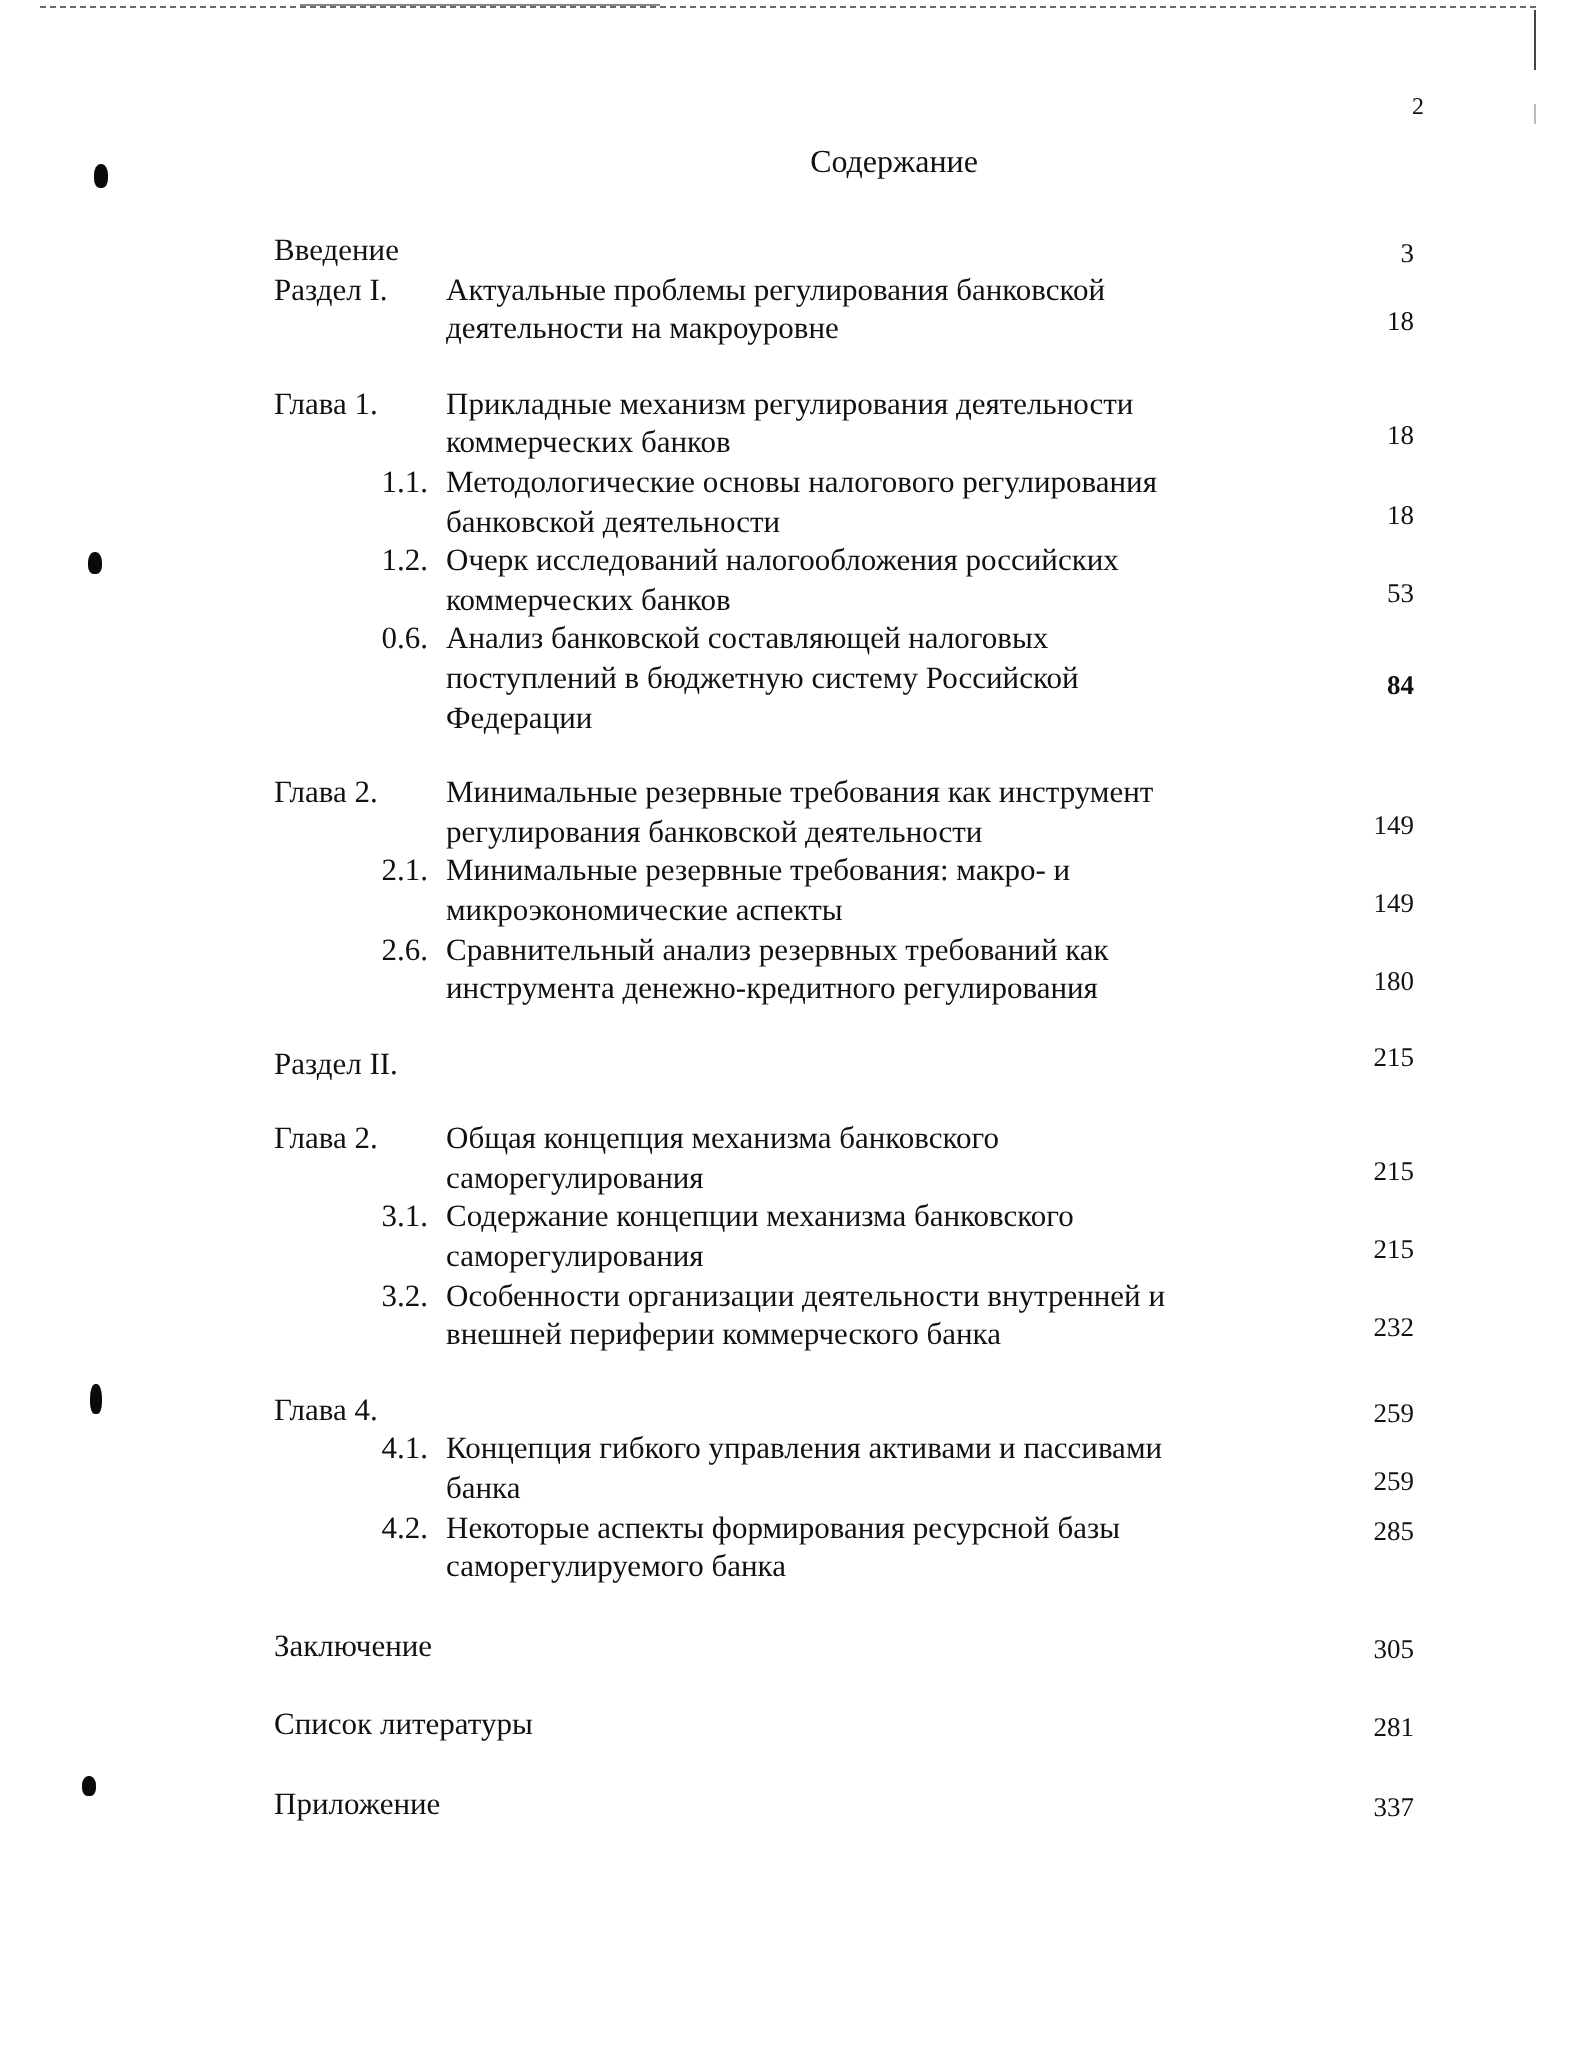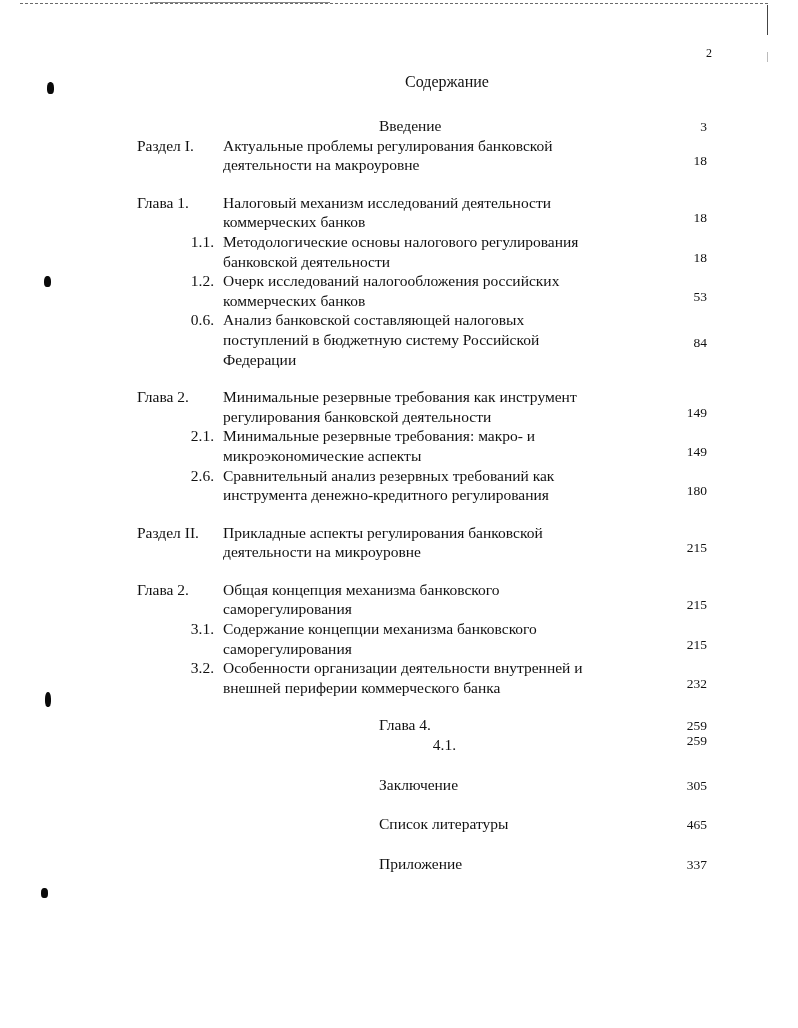--- a/index.html
+++ b/index.html
@@ -61,21 +61,20 @@
       left: 137px;
       top: 116px;
       width: 570px;
       font-size: 15.5px;
       line-height: 19.6px;
     }
     .entry {
       position: relative;
       display: flex;
       align-items: flex-end;
-      justify-content: center;
     }
     .entry .label {
       width: 86px;
       flex: 0 0 86px;
       white-space: nowrap;
       align-self: flex-start;
     }
     .entry .label.sub {
       text-align: right;
       padding-right: 9px;
@@ -126,42 +125,42 @@
     <span class="label">Раздел I.</span>
     <span class="title">Актуальные проблемы регулирования банковской
 деятельности на макроуровне</span>
     <span class="page bottom">18</span>
   </div>
 
   <div class="gap-lg"></div>
 
   <div class="entry">
     <span class="label">Глава 1.</span>
-    <span class="title">Налоговый механизм исследований деятельности
+    <span class="title">Прикладные механизм регулирования деятельности
 коммерческих банков</span>
     <span class="page bottom">18</span>
   </div>
   <div class="entry">
     <span class="label sub">1.1.</span>
     <span class="title">Методологические основы налогового регулирования
 банковской деятельности</span>
     <span class="page bottom">18</span>
   </div>
   <div class="entry">
     <span class="label sub">1.2.</span>
     <span class="title">Очерк исследований налогообложения российских
 коммерческих банков</span>
     <span class="page bottom">53</span>
   </div>
   <div class="entry">
     <span class="label sub">0.6.</span>
     <span class="title">Анализ банковской составляющей налоговых
 поступлений в бюджетную систему Российской
 Федерации</span>
-    <span class="page" style="top:23px;">84</span>
+    <span class="page" style="top:23px;font-weight:bold;">84</span>
   </div>
 
   <div class="gap-lg"></div>
 
   <div class="entry">
     <span class="label">Глава 2.</span>
     <span class="title">Минимальные резервные требования как инструмент
 регулирования банковской деятельности</span>
     <span class="page bottom">149</span>
   </div>
@@ -175,22 +174,20 @@
     <span class="label sub">2.6.</span>
     <span class="title">Сравнительный анализ резервных требований как
 инструмента денежно-кредитного регулирования</span>
     <span class="page bottom">180</span>
   </div>
 
   <div class="gap-lg"></div>
 
   <div class="entry">
     <span class="label">Раздел II.</span>
-    <span class="title">Прикладные аспекты регулирования банковской
-деятельности на микроуровне</span>
     <span class="page bottom">215</span>
   </div>
 
   <div class="gap-lg"></div>
 
   <div class="entry">
     <span class="label">Глава 2.</span>
     <span class="title">Общая концепция механизма банковского
 саморегулирования</span>
     <span class="page bottom">215</span>
@@ -209,35 +206,43 @@
   </div>
 
   <div class="gap-lg"></div>
 
   <div class="entry">
     <span class="label">Глава 4.</span>
     <span class="page top">259</span>
   </div>
   <div class="entry">
     <span class="label sub">4.1.</span>
+    <span class="title">Концепция гибкого управления активами и пассивами
+банка</span>
     <span class="page bottom">259</span>
+  </div>
+  <div class="entry">
+    <span class="label sub">4.2.</span>
+    <span class="title">Некоторые аспекты формирования ресурсной базы
+саморегулируемого банка</span>
+    <span class="page top">285</span>
   </div>
 
   <div class="gap-xl"></div>
 
   <div class="entry">
     <span class="label">Заключение</span>
     <span class="page top">305</span>
   </div>
 
   <div class="gap-xl"></div>
 
   <div class="entry">
     <span class="label">Список литературы</span>
-    <span class="page top">465</span>
+    <span class="page top">281</span>
   </div>
 
   <div class="gap-xl"></div>
 
   <div class="entry">
     <span class="label">Приложение</span>
     <span class="page top">337</span>
   </div>
 
 </div>

